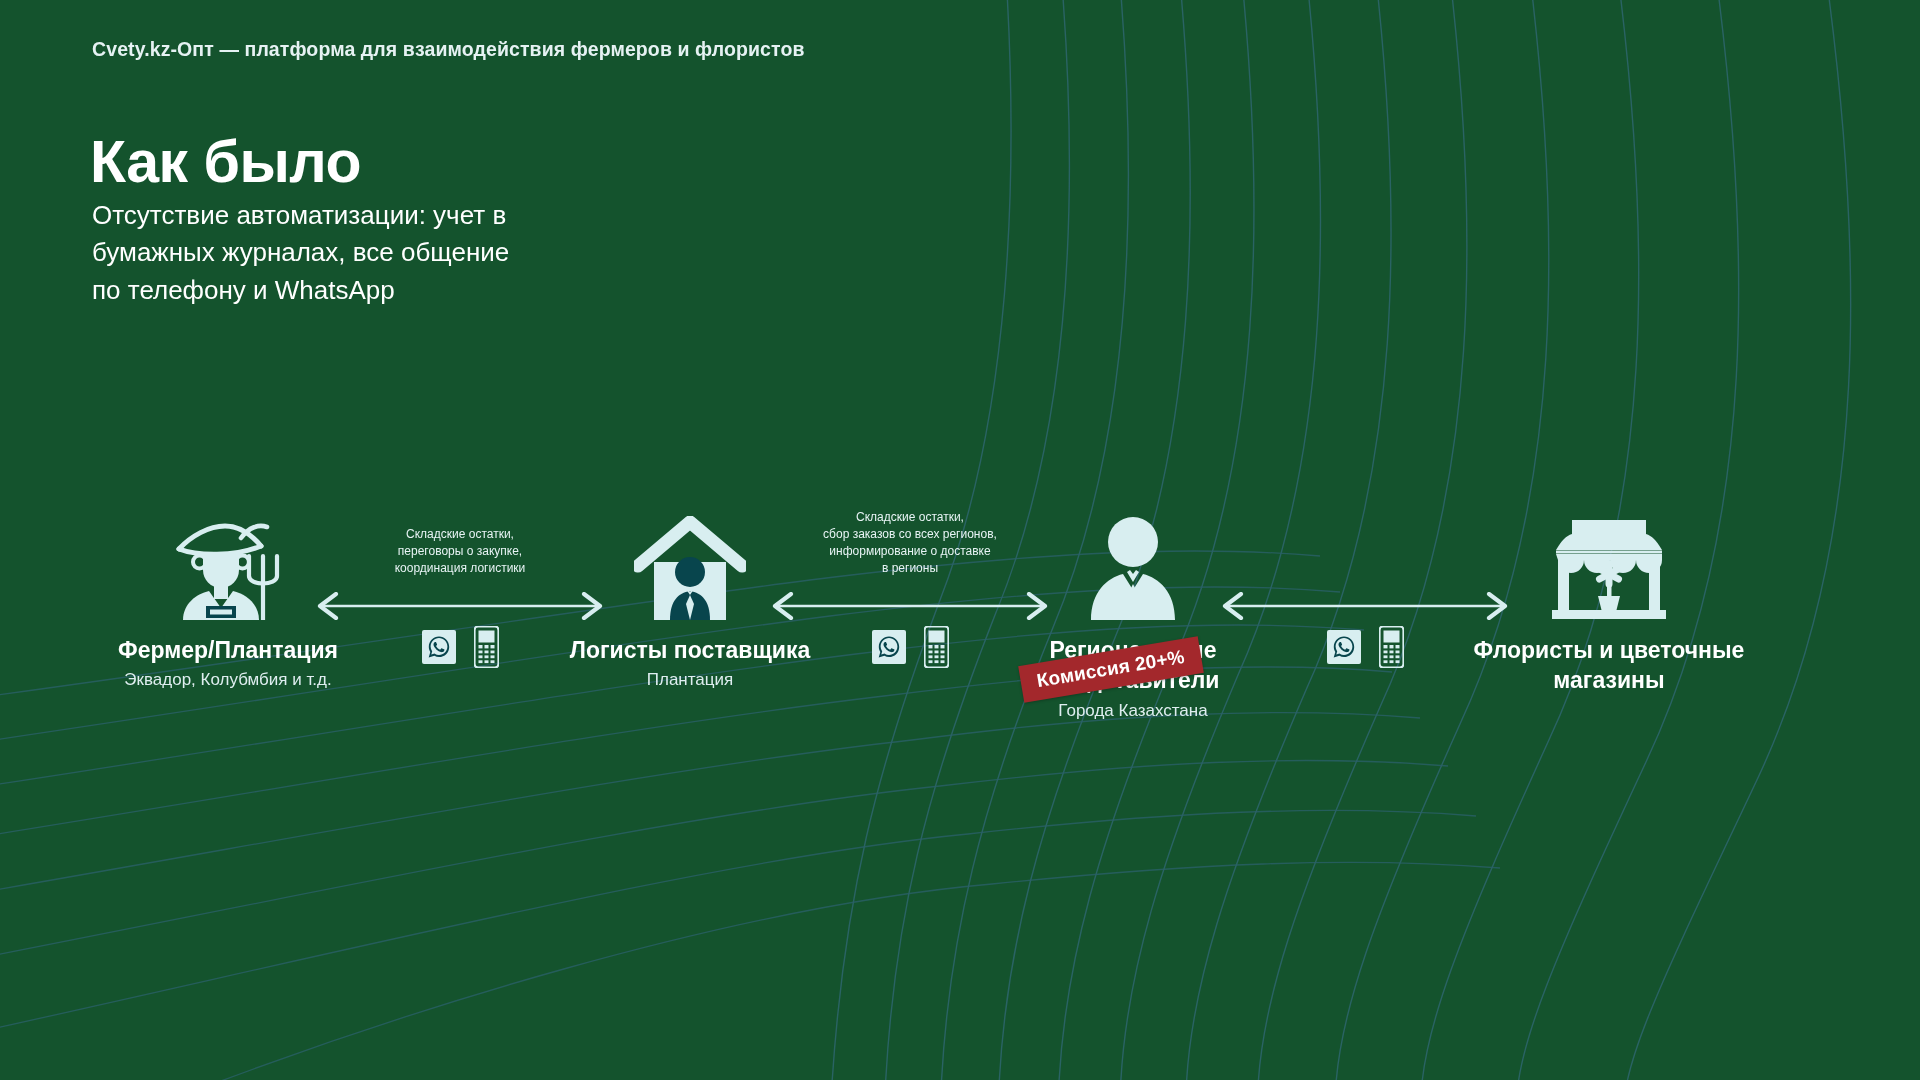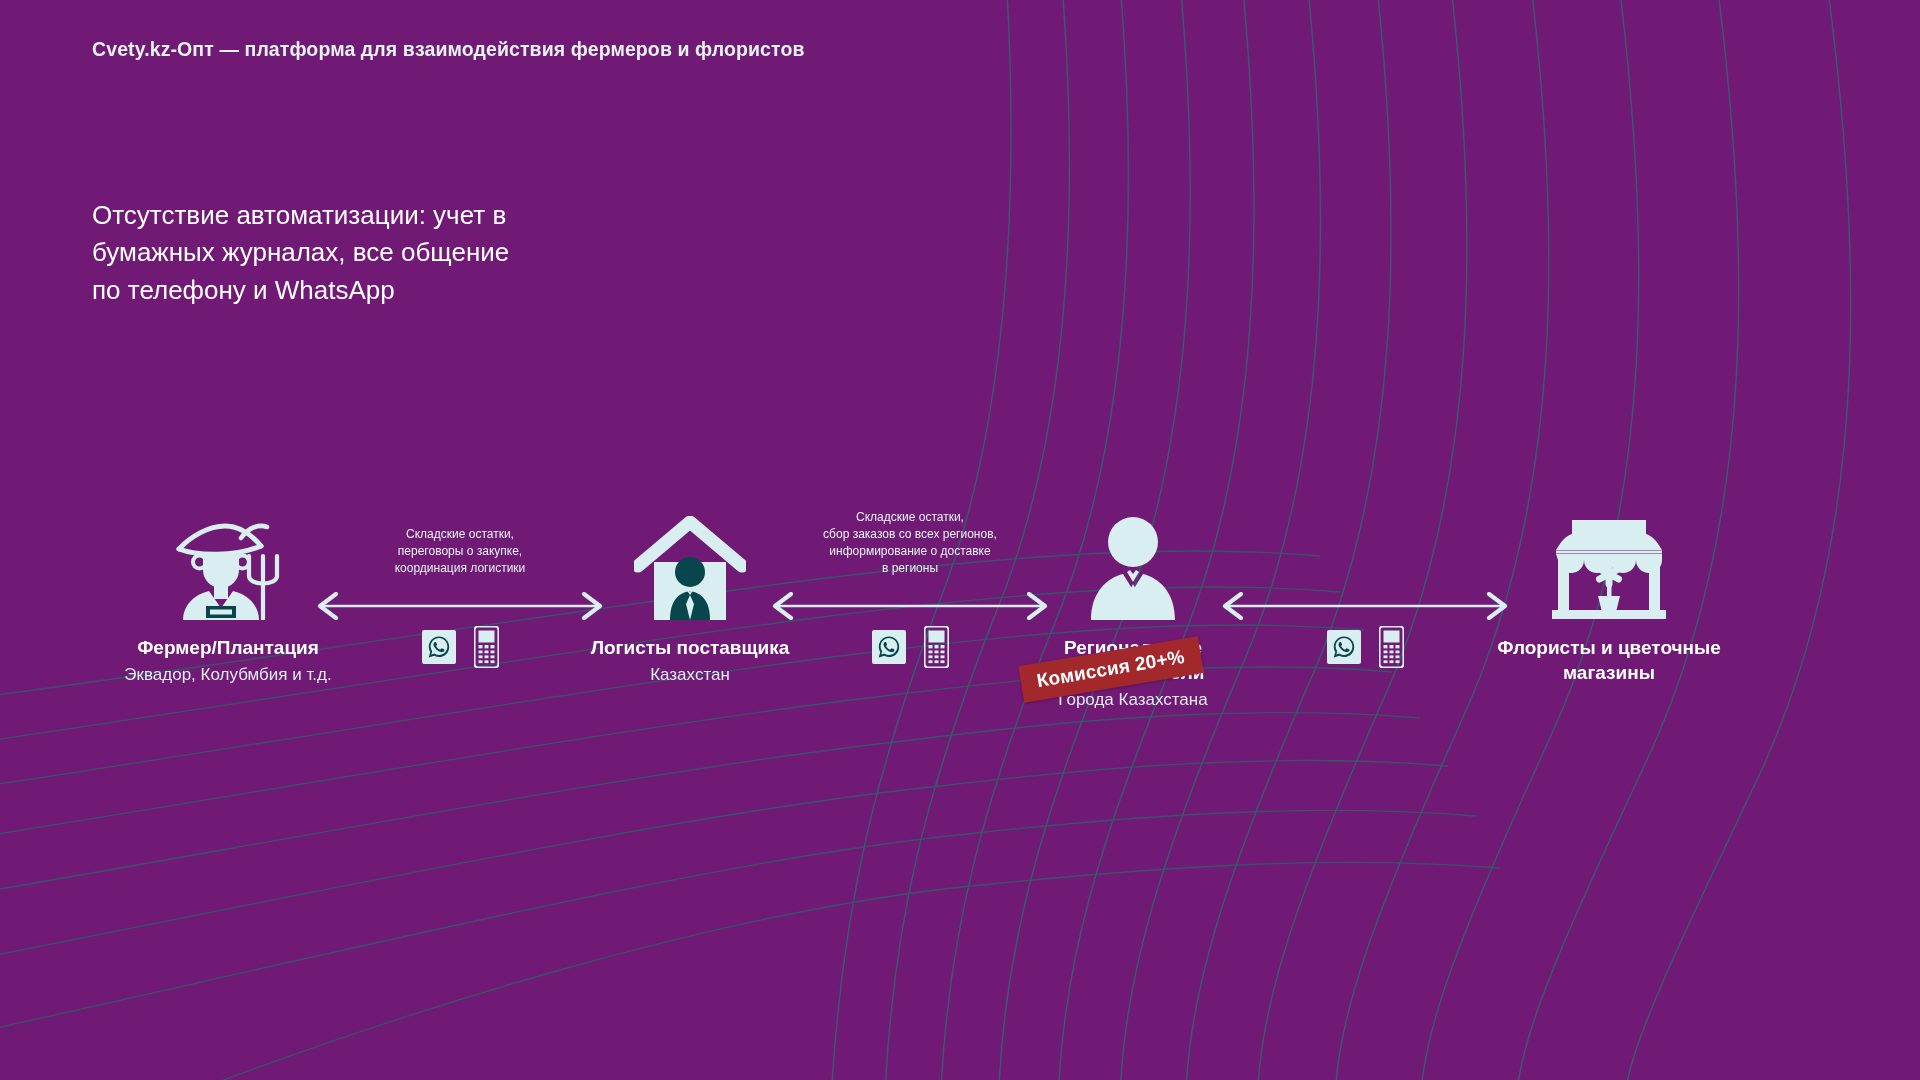--- a/index.html
+++ b/index.html
@@ -12,21 +12,21 @@
     height: 1080px;
     overflow: hidden;
     font-family: "Liberation Sans", sans-serif;
     position: relative;
   }
   #slide {
     position: absolute;
     inset: 0;
     width: 1920px;
     height: 1080px;
-    background: #701a75;
+    background: #14532d;
     overflow: hidden;
   }
   #bg-curves {
     position: absolute;
     inset: 0;
     width: 1920px;
     height: 1080px;
     pointer-events: none;
   }
 
@@ -79,21 +79,21 @@
   }
   .node-icon {
     height: 120px;
     display: flex;
     align-items: flex-end;
     justify-content: center;
   }
   .node-icon svg { display: block; }
   .node-title {
     margin-top: 15px;
-    font-size: 19px;
+    font-size: 23px;
     font-weight: 700;
     color: #ffffff;
     line-height: 1.32;
     white-space: pre-line;
   }
   .node-sub {
     margin-top: 4px;
     font-size: 17px;
     font-weight: 400;
     color: #dfeef0;
@@ -179,20 +179,21 @@
       <path d="M-40 790 C280 742 600 686 856 654 C1064 628 1224 618 1364 630"></path>
       <path d="M-40 840 C300 786 630 726 884 696 C1090 670 1250 660 1392 672"></path>
       <path d="M-40 896 C320 834 660 768 912 740 C1116 714 1274 706 1420 718"></path>
       <path d="M-40 962 C340 888 690 812 940 786 C1142 762 1300 754 1448 766"></path>
       <path d="M-40 1036 C360 948 720 858 968 834 C1168 812 1326 804 1476 816"></path>
       <path d="M120 1120 C400 1008 740 906 992 884 C1190 864 1348 856 1500 868"></path>
     </g>
   </svg>
 
   <div id="eyebrow">Cvety.kz-Опт — платформа для взаимодействия фермеров и флористов</div>
+  <h1 id="page-title">Как было</h1>
   <div id="subtitle">Отсутствие автоматизации: учет в
 бумажных журналах, все общение
 по телефону и WhatsApp</div>
 
   <div id="flow">
 
     <div class="connector" style="left:310px; width:300px;">
       <div class="conn-label">Складские остатки,
 переговоры о закупке,
 координация логистики</div>
@@ -345,21 +346,21 @@
           <path d="M4 50 L56 6 L108 50" fill="none" stroke="#d8eef0" stroke-width="13" stroke-linecap="round" stroke-linejoin="round"></path>
 
           <circle cx="56" cy="56" r="15" fill="#08454d"></circle>
           <path d="M36 104 C36 85 44 77 56 75 C68 77 76 85 76 104 Z" fill="#08454d"></path>
 
           <path d="M52 73 L56 79 L60 73 L58 73 L56 76 L54 73 Z" fill="#d8eef0"></path>
           <path d="M56 79 L52 88 L56 104 L60 88 Z" fill="#d8eef0"></path>
         </svg>
       </div>
       <div class="node-title">Логисты поставщика</div>
-      <div class="node-sub">Казахстан</div>
+      <div class="node-sub">Плантация</div>
     </div>
 
     <div class="node" style="left:1133px;">
       <div class="node-icon">
         <svg width="104" height="104" viewBox="0 0 104 104">
           <circle cx="52" cy="26" r="25" fill="#d8eef0"></circle>
           <path d="M10 104 C10 76 26 62 42 58 L52 74 L62 58 C78 62 94 76 94 104 Z" fill="#d8eef0"></path>
           <path d="M46 56 L52 66 L58 56 L55 54 L52 58 L49 54 Z" fill="#d8eef0"></path>
           <path d="M52 68 L46 80 L52 104 L58 80 Z" fill="#d8eef0"></path>
         </svg>

